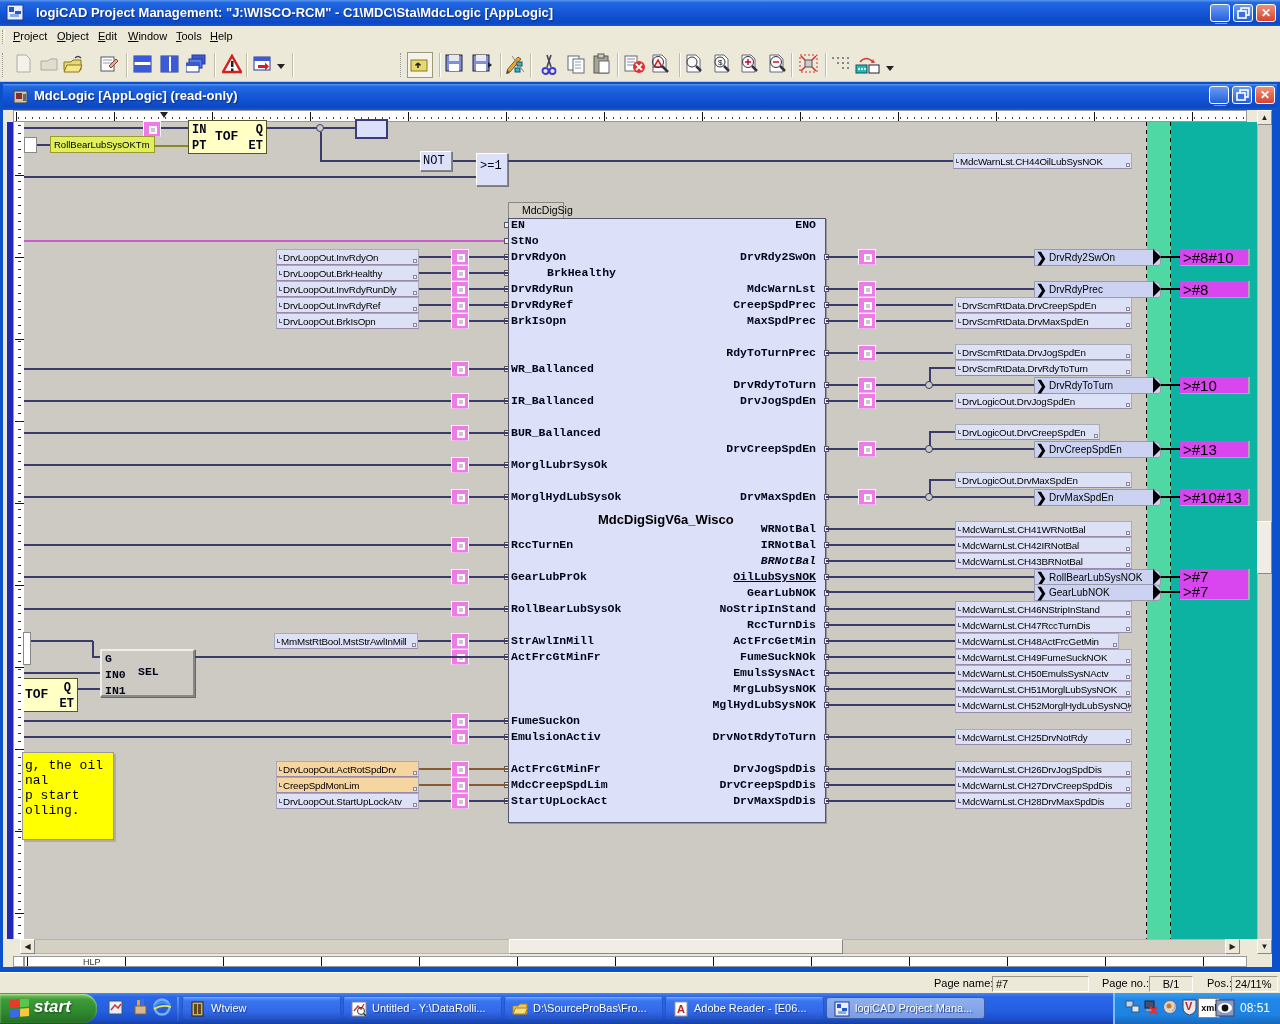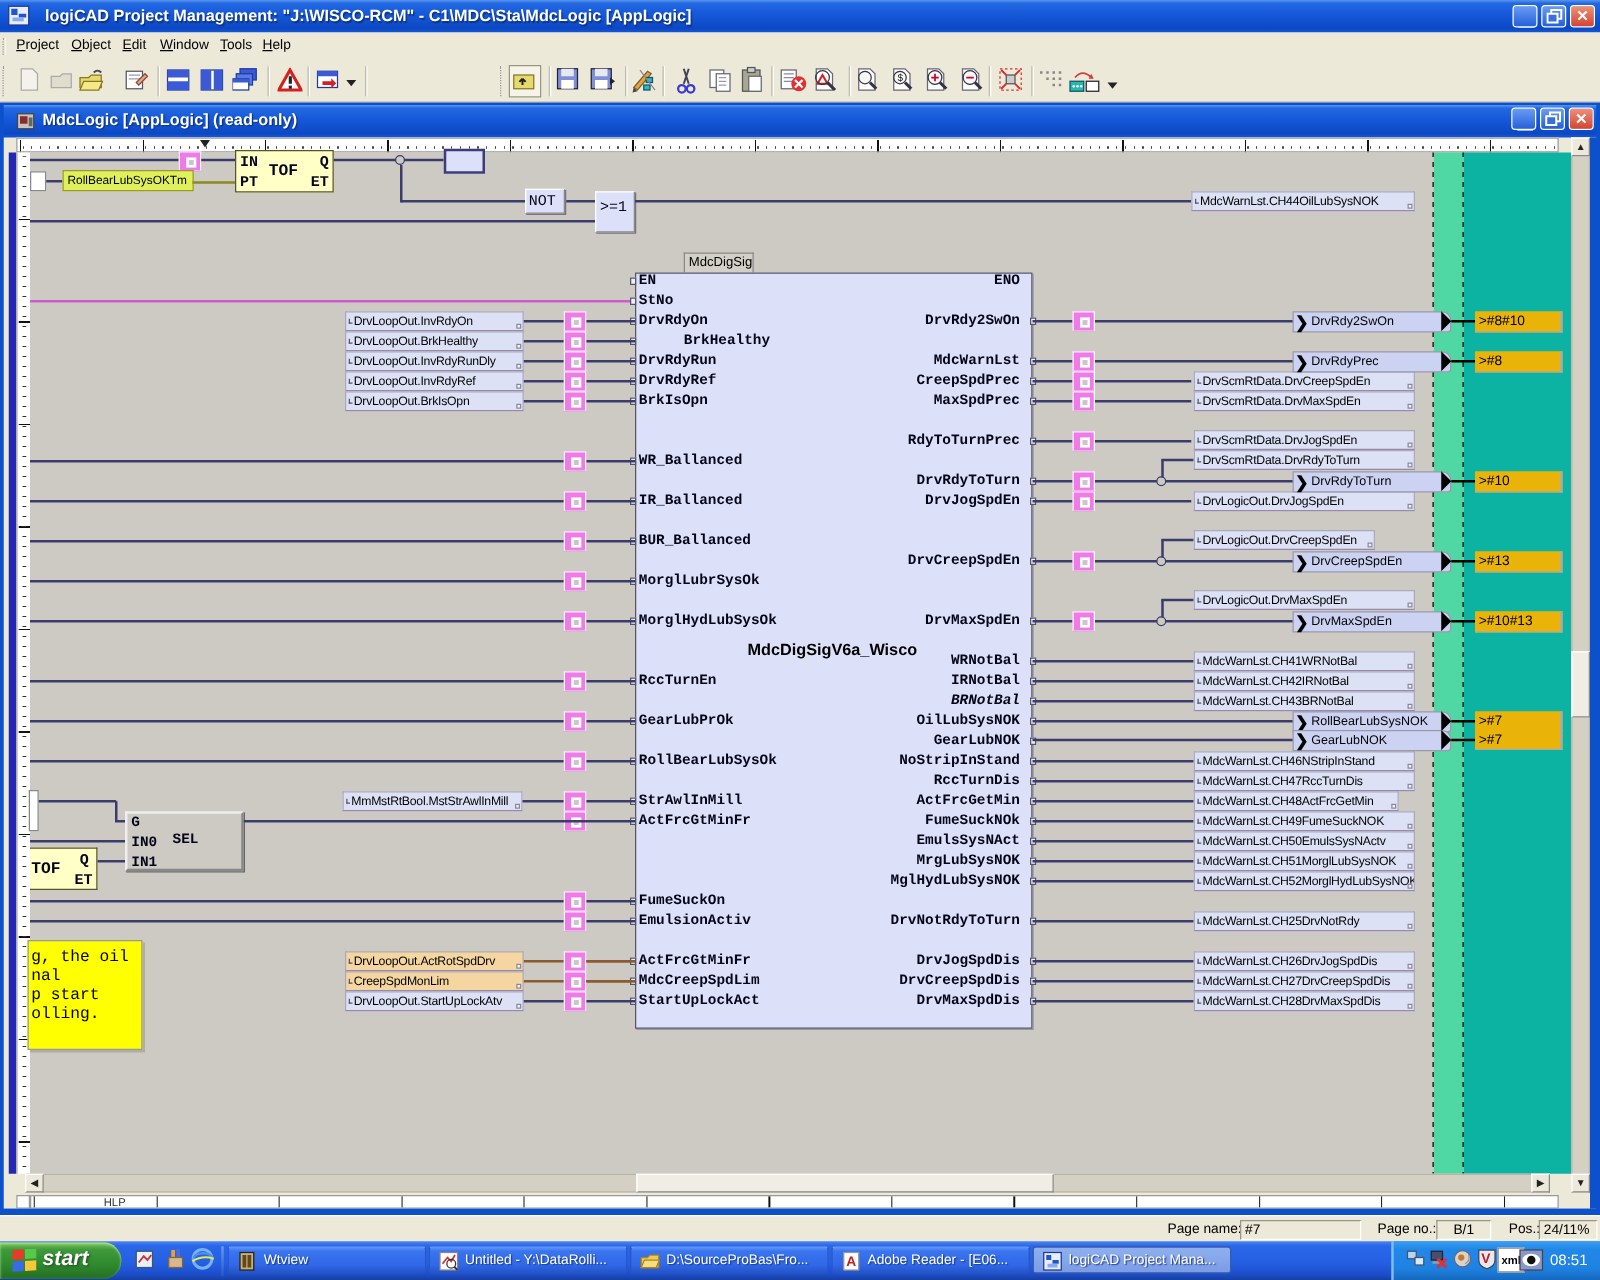--- a/index.html
+++ b/index.html
@@ -8,21 +8,21 @@
 .pc{position:absolute;width:18px;height:16px;background:#ef7ae8;border-left:1px solid #fff;border-right:1px solid #fff;border-top:1px solid #fdeefd;border-bottom:1px solid #e8b8e4;}
 .pci{position:absolute;left:5px;top:4px;width:8px;height:8px;background:#cfc3cf;border:2px solid #fff;}
 .lbl{position:absolute;height:16px;line-height:15px;font-size:9.8px;color:#000;letter-spacing:-0.2px;
  border:1px solid #aab;border-bottom:1px solid #98a;padding-left:6px;white-space:nowrap;overflow:hidden;}
 .hk{position:absolute;left:2px;top:5px;width:3px;height:4px;border-left:1px solid #556;border-bottom:1px solid #556;}
 .lbl i{position:absolute;right:1px;top:9px;width:4px;height:4px;border:1px solid #889;background:#eef;}
 .albl{position:absolute;width:127px;height:17px;background:#ccd3f2;border:1px solid #99a;border-top-right-radius:7px;border-bottom-right-radius:3px;line-height:16px;font-size:10px;white-space:nowrap;}
 .ach{position:absolute;left:1px;top:0px;color:#000;font-size:13px;font-weight:bold;}
 .atx{position:absolute;left:14px;top:0;}
 .atip{position:absolute;right:-1px;top:-1px;width:0;height:0;border-top:8.5px solid transparent;border-bottom:8.5px solid transparent;border-left:8px solid #000;}
-.wbox{position:absolute;width:70px;background:#eab308;border-right:2px solid #aaa;border-bottom:1px solid #aaa;font-size:11px;color:#000;padding-left:3px;white-space:nowrap;}
+.wbox{position:absolute;width:70px;background:#d946ef;border-right:2px solid #aaa;border-bottom:1px solid #aaa;font-size:15px;color:#000;padding-left:3px;white-space:nowrap;}
 .mr{position:absolute;height:16px;line-height:16px;font-family:"Liberation Mono",monospace;font-size:11.5px;font-weight:bold;color:#05051a;white-space:nowrap;}
 .menu u{text-decoration:underline;}
 .tbtn{position:absolute;top:4px;height:22px;border-radius:3px;color:#fff;font-size:11px;}
 </style></head>
 <body style="background:#ece9d8">
 <div class="abs" style="left:0;top:0;width:1280px;height:26px;
 background:linear-gradient(180deg,#5a96ee 0%,#2268e2 10%,#1558d8 45%,#0c48c4 88%,#1658d8 100%);">
  <svg class="abs" style="left:6px;top:3px" width="22" height="20" viewBox="0 0 22 20">
   <rect x="1" y="2" width="16" height="15" fill="#e8eefc" stroke="#1a3a9a"></rect>
   <rect x="3" y="4" width="5" height="5" fill="#2255cc"></rect>
@@ -263,21 +263,21 @@
 <div class="mr" style="left:2px;top:1px;font-size:12px;font-weight:normal;">NOT</div>
   </div>
 <div style="position:absolute;left:453px;top:160px;width:23px;height:2px;background:#3c3c6c"></div>
 <div style="position:absolute;left:24px;top:176px;width:452px;height:2px;background:#3c3c6c"></div>
 <div class="abs" style="left:476px;top:153px;width:32px;height:33px;background:#dce0f8;border:1px solid #888;border-top-color:#fff;border-left-color:#fff;box-shadow:1px 1px 0 #777;">
 <div class="mr" style="left:3px;top:4px;font-size:12px;font-weight:normal;">&gt;=1</div>
   </div>
 <div style="position:absolute;left:508px;top:160px;width:445px;height:2px;background:#3c3c6c"></div>
 <div class="lbl" style="left:953px;top:153px;width:179px;background:#dde1f6"><span class="hk"></span>MdcWarnLst.CH44OilLubSysNOK<i></i></div>
 <div style="position:absolute;left:24px;top:240px;width:484px;height:2px;background:#cc5ccc"></div>
-<div class="abs" style="left:508px;top:202px;width:56px;height:16px;background:#d4d0c8;border:1px solid #888;border-bottom:none;font-size:10.5px;line-height:15px;padding-left:3px;color:#000;margin-left:39px;">MdcDigSig</div>
+<div class="abs" style="left:508px;top:202px;width:56px;height:16px;background:#d4d0c8;border:1px solid #888;border-bottom:none;font-size:10.5px;line-height:15px;padding-left:13px;color:#000;">MdcDigSig</div>
 <div class="abs" style="left:508px;top:218px;width:318px;height:605px;background:#dce0f8;border:1px solid #55556a;box-shadow:1px 1px 0 #999;"></div>
 <div class="mr" style="left:511px;top:217px;">EN</div>
 <div class="abs" style="left:504px;top:222px;width:5px;height:6px;border:1px solid #556;background:#eef;"></div>
 <div class="mr" style="left:511px;top:233px;">StNo</div>
 <div class="abs" style="left:504px;top:238px;width:5px;height:6px;border:1px solid #556;background:#eef;"></div>
 <div class="mr" style="left:511px;top:249px;">DrvRdyOn</div>
 <div class="abs" style="left:504px;top:254px;width:5px;height:6px;border:1px solid #556;background:#eef;"></div>
 <div class="mr" style="left:511px;top:265px;padding-left:36px;">BrkHealthy</div>
 <div class="abs" style="left:504px;top:270px;width:5px;height:6px;border:1px solid #556;background:#eef;"></div>
 <div class="mr" style="left:511px;top:281px;">DrvRdyRun</div>
@@ -334,21 +334,21 @@
 <div class="mr" style="right:464px;top:441px;">DrvCreepSpdEn</div>
 <div class="abs" style="left:824px;top:446px;width:5px;height:6px;border:1px solid #556;background:#eef;"></div>
 <div class="mr" style="right:464px;top:489px;">DrvMaxSpdEn</div>
 <div class="abs" style="left:824px;top:494px;width:5px;height:6px;border:1px solid #556;background:#eef;"></div>
 <div class="mr" style="right:464px;top:521px;">WRNotBal</div>
 <div class="abs" style="left:824px;top:526px;width:5px;height:6px;border:1px solid #556;background:#eef;"></div>
 <div class="mr" style="right:464px;top:537px;">IRNotBal</div>
 <div class="abs" style="left:824px;top:542px;width:5px;height:6px;border:1px solid #556;background:#eef;"></div>
 <div class="mr" style="right:464px;top:553px;font-style:italic;">BRNotBal</div>
 <div class="abs" style="left:824px;top:558px;width:5px;height:6px;border:1px solid #556;background:#eef;"></div>
-<div class="mr" style="right:464px;top:569px;">OilLubSysNOK</div>
+<div class="mr" style="right:464px;top:569px;text-decoration:underline;">OilLubSysNOK</div>
 <div class="abs" style="left:824px;top:574px;width:5px;height:6px;border:1px solid #556;background:#eef;"></div>
 <div class="mr" style="right:464px;top:585px;">GearLubNOK</div>
 <div class="abs" style="left:824px;top:590px;width:5px;height:6px;border:1px solid #556;background:#eef;"></div>
 <div class="mr" style="right:464px;top:601px;">NoStripInStand</div>
 <div class="abs" style="left:824px;top:606px;width:5px;height:6px;border:1px solid #556;background:#eef;"></div>
 <div class="mr" style="right:464px;top:617px;">RccTurnDis</div>
 <div class="abs" style="left:824px;top:622px;width:5px;height:6px;border:1px solid #556;background:#eef;"></div>
 <div class="mr" style="right:464px;top:633px;">ActFrcGetMin</div>
 <div class="abs" style="left:824px;top:638px;width:5px;height:6px;border:1px solid #556;background:#eef;"></div>
 <div class="mr" style="right:464px;top:649px;">FumeSuckNOk</div>

